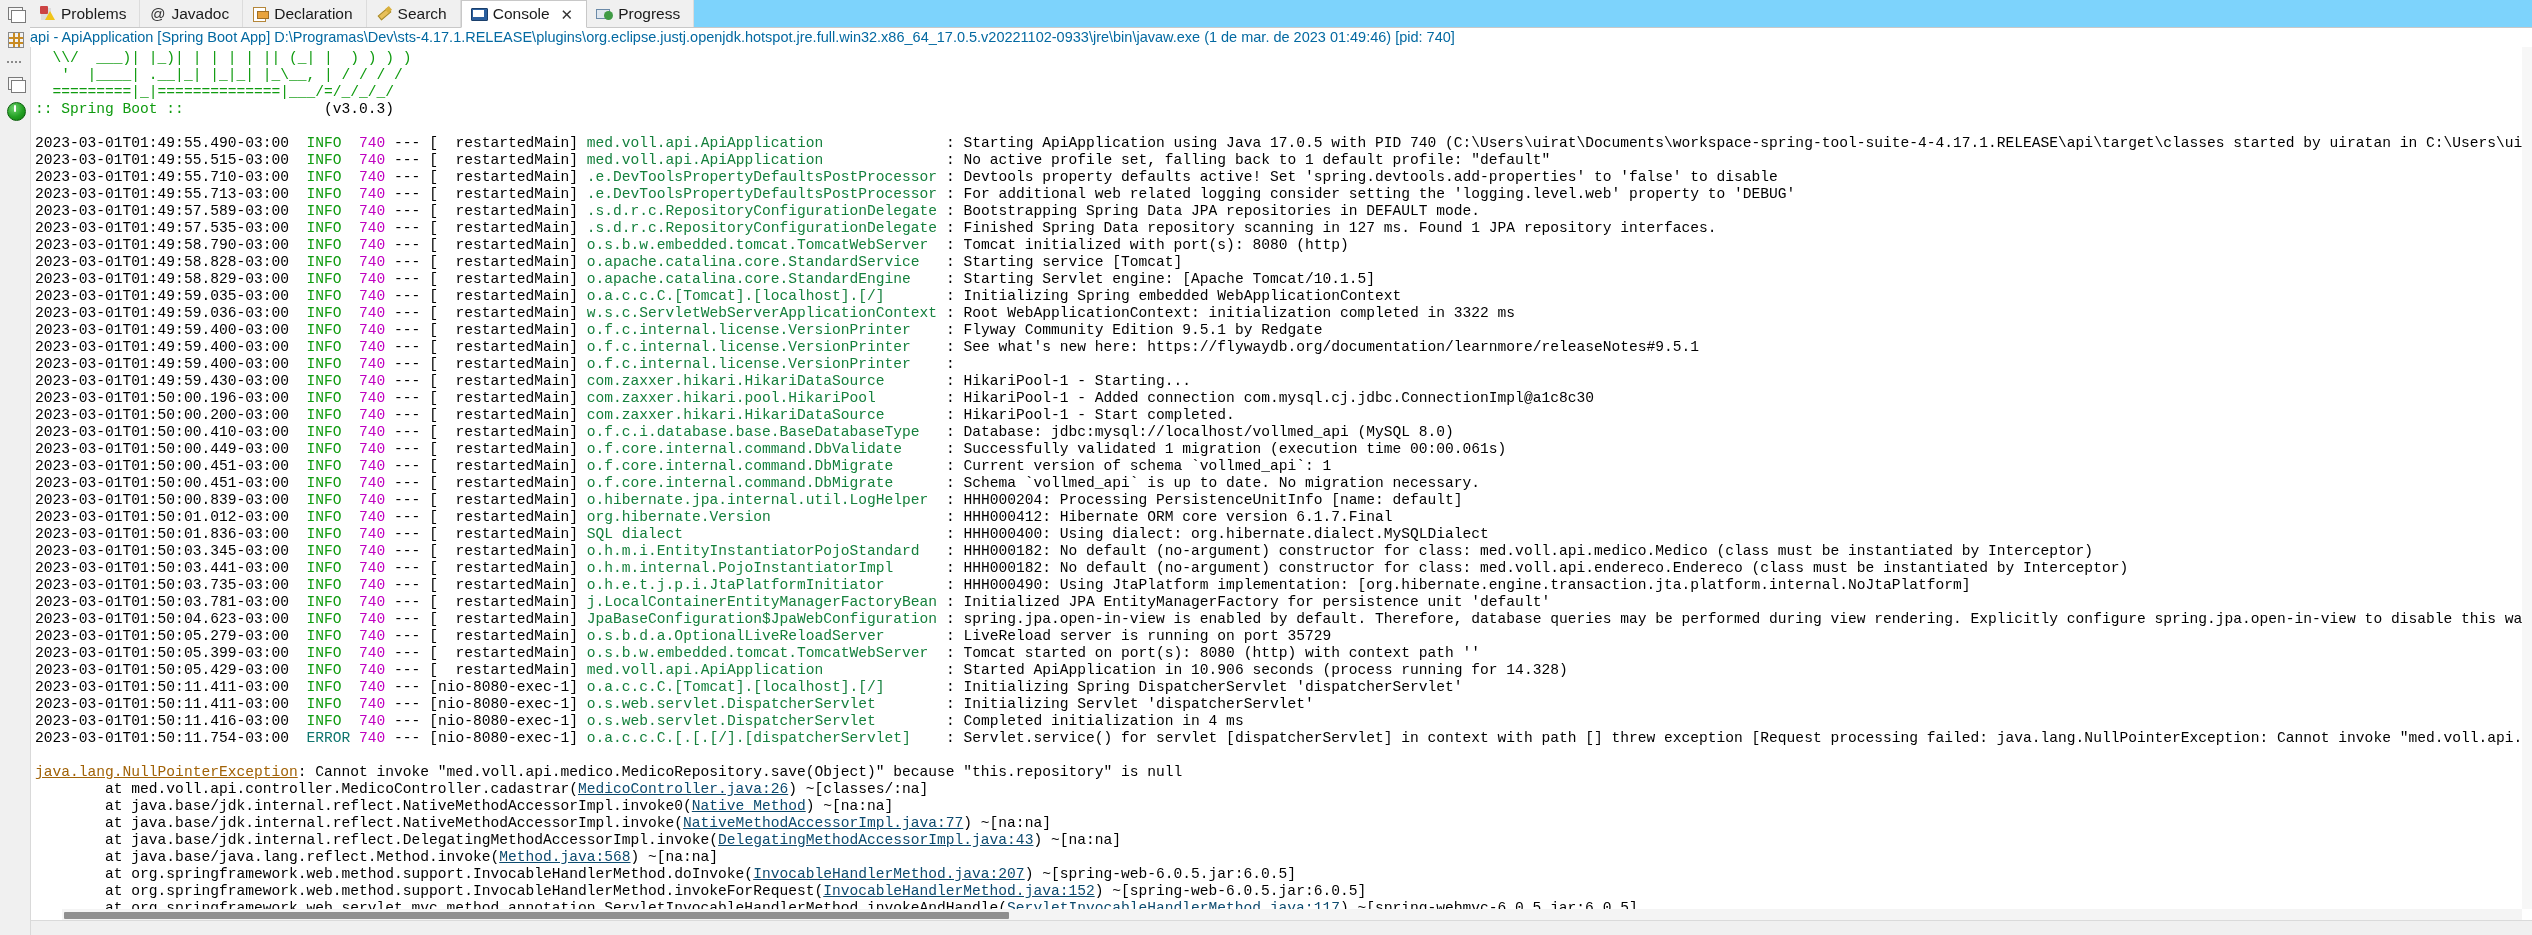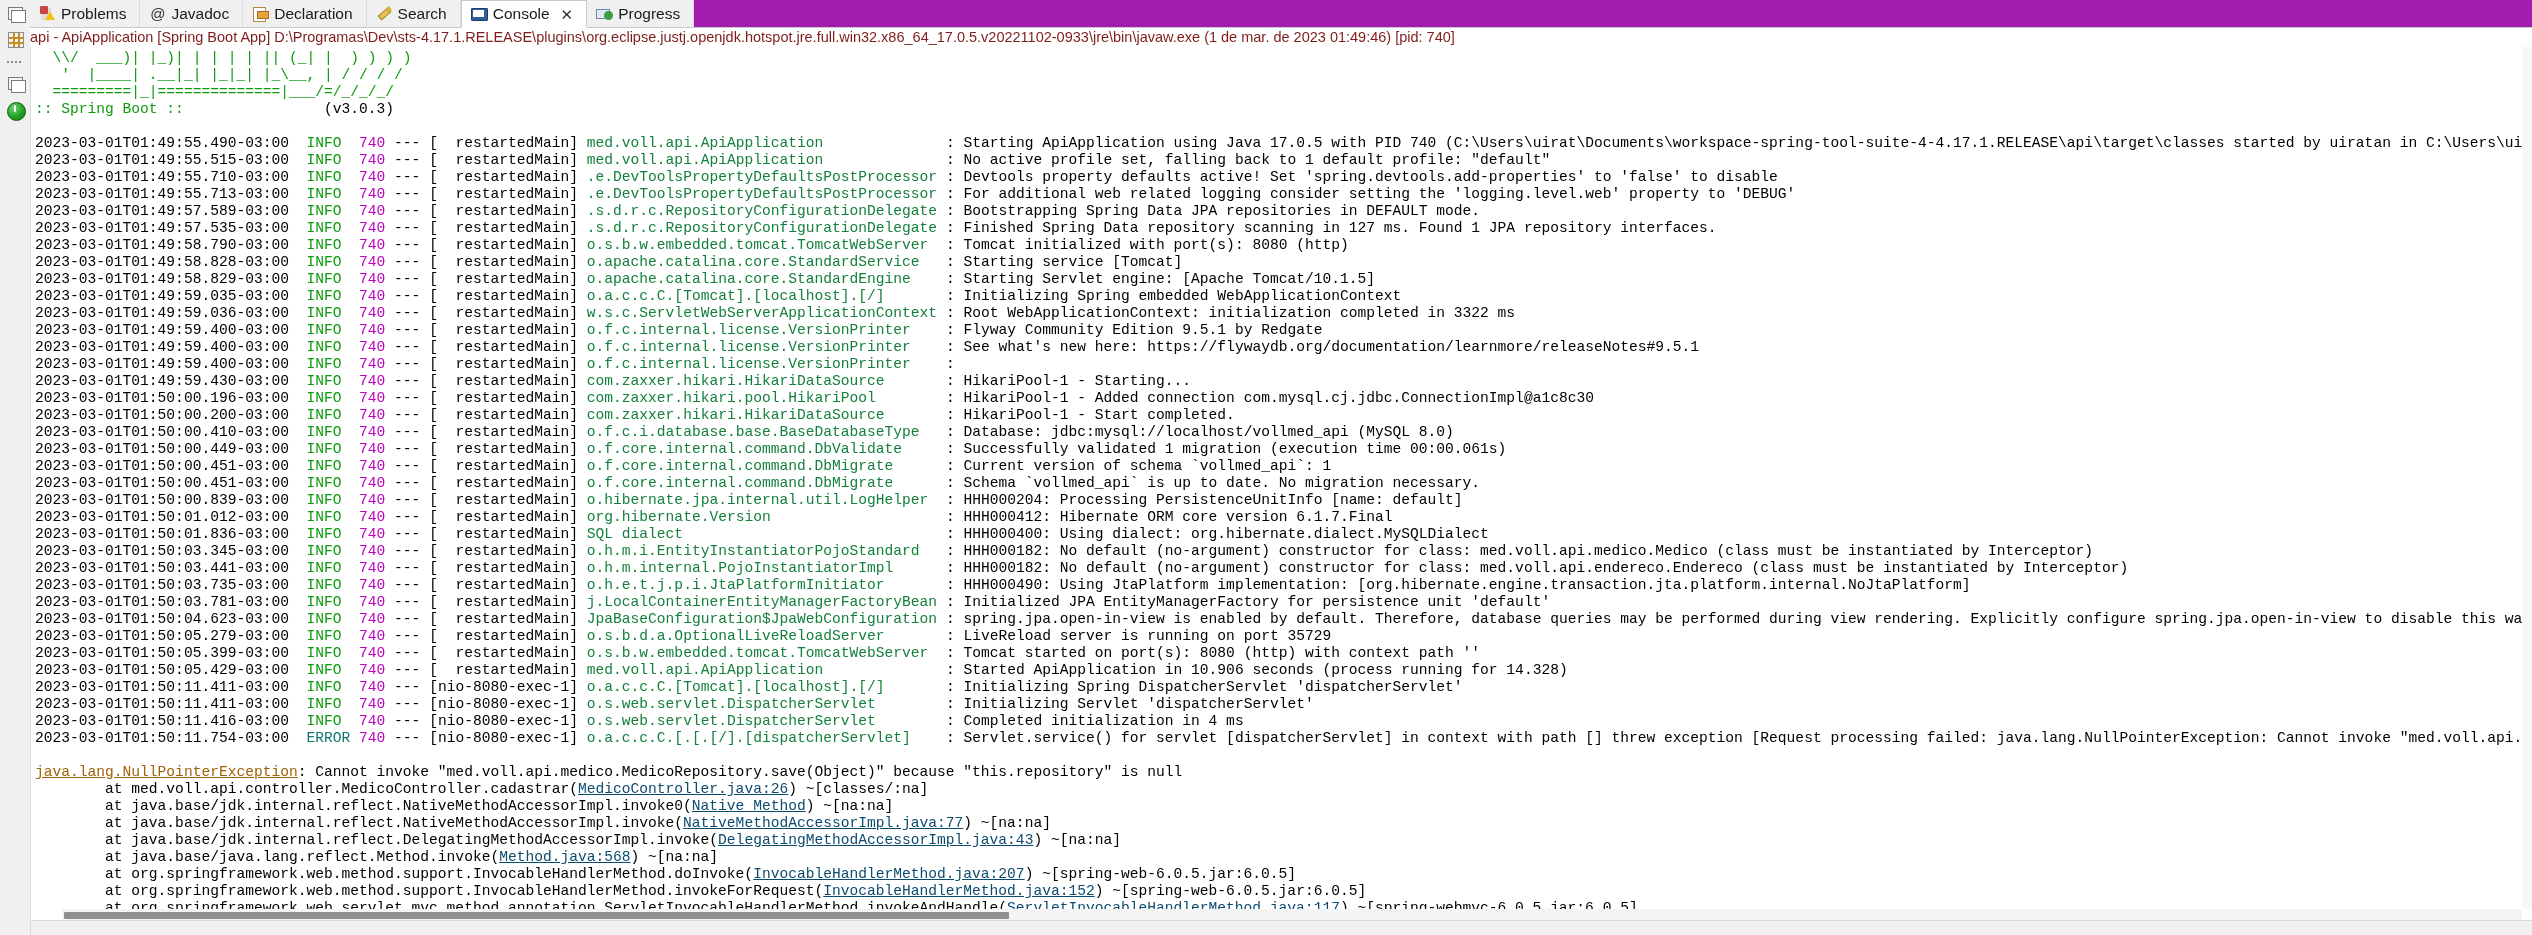--- a/index.html
+++ b/index.html
@@ -18,21 +18,21 @@
     height: 935px;
     position: relative;
     background: #f0f0f0;
     display: flex;
     flex-direction: column;
   }
 
   
   .tabbar {
     height: 28px;
-    background: #a21caf;
+    background: #7dd3fc;
     display: flex;
     align-items: stretch;
     border-bottom: 1px solid #c8c8c8;
     flex: 0 0 auto;
     padding-left: 30px;
     box-sizing: border-box;
   }
   .tab {
     display: flex;
     align-items: center;
@@ -127,21 +127,21 @@
     display: flex;
     align-items: center;
     flex: 0 0 auto;
     padding-left: 30px;
     box-sizing: border-box;
     border-bottom: 1px solid #ffffff;
   }
   .titlerow .title-text {
     font-family: "Liberation Sans", sans-serif;
     font-size: 14.5px;
-    color: #7f1d1d;
+    color: #0369a1;
     white-space: nowrap;
     overflow: hidden;
   }
 
   
   .bodyarea {
     flex: 1 1 auto;
     display: flex;
     position: relative;
     background: #ffffff;

